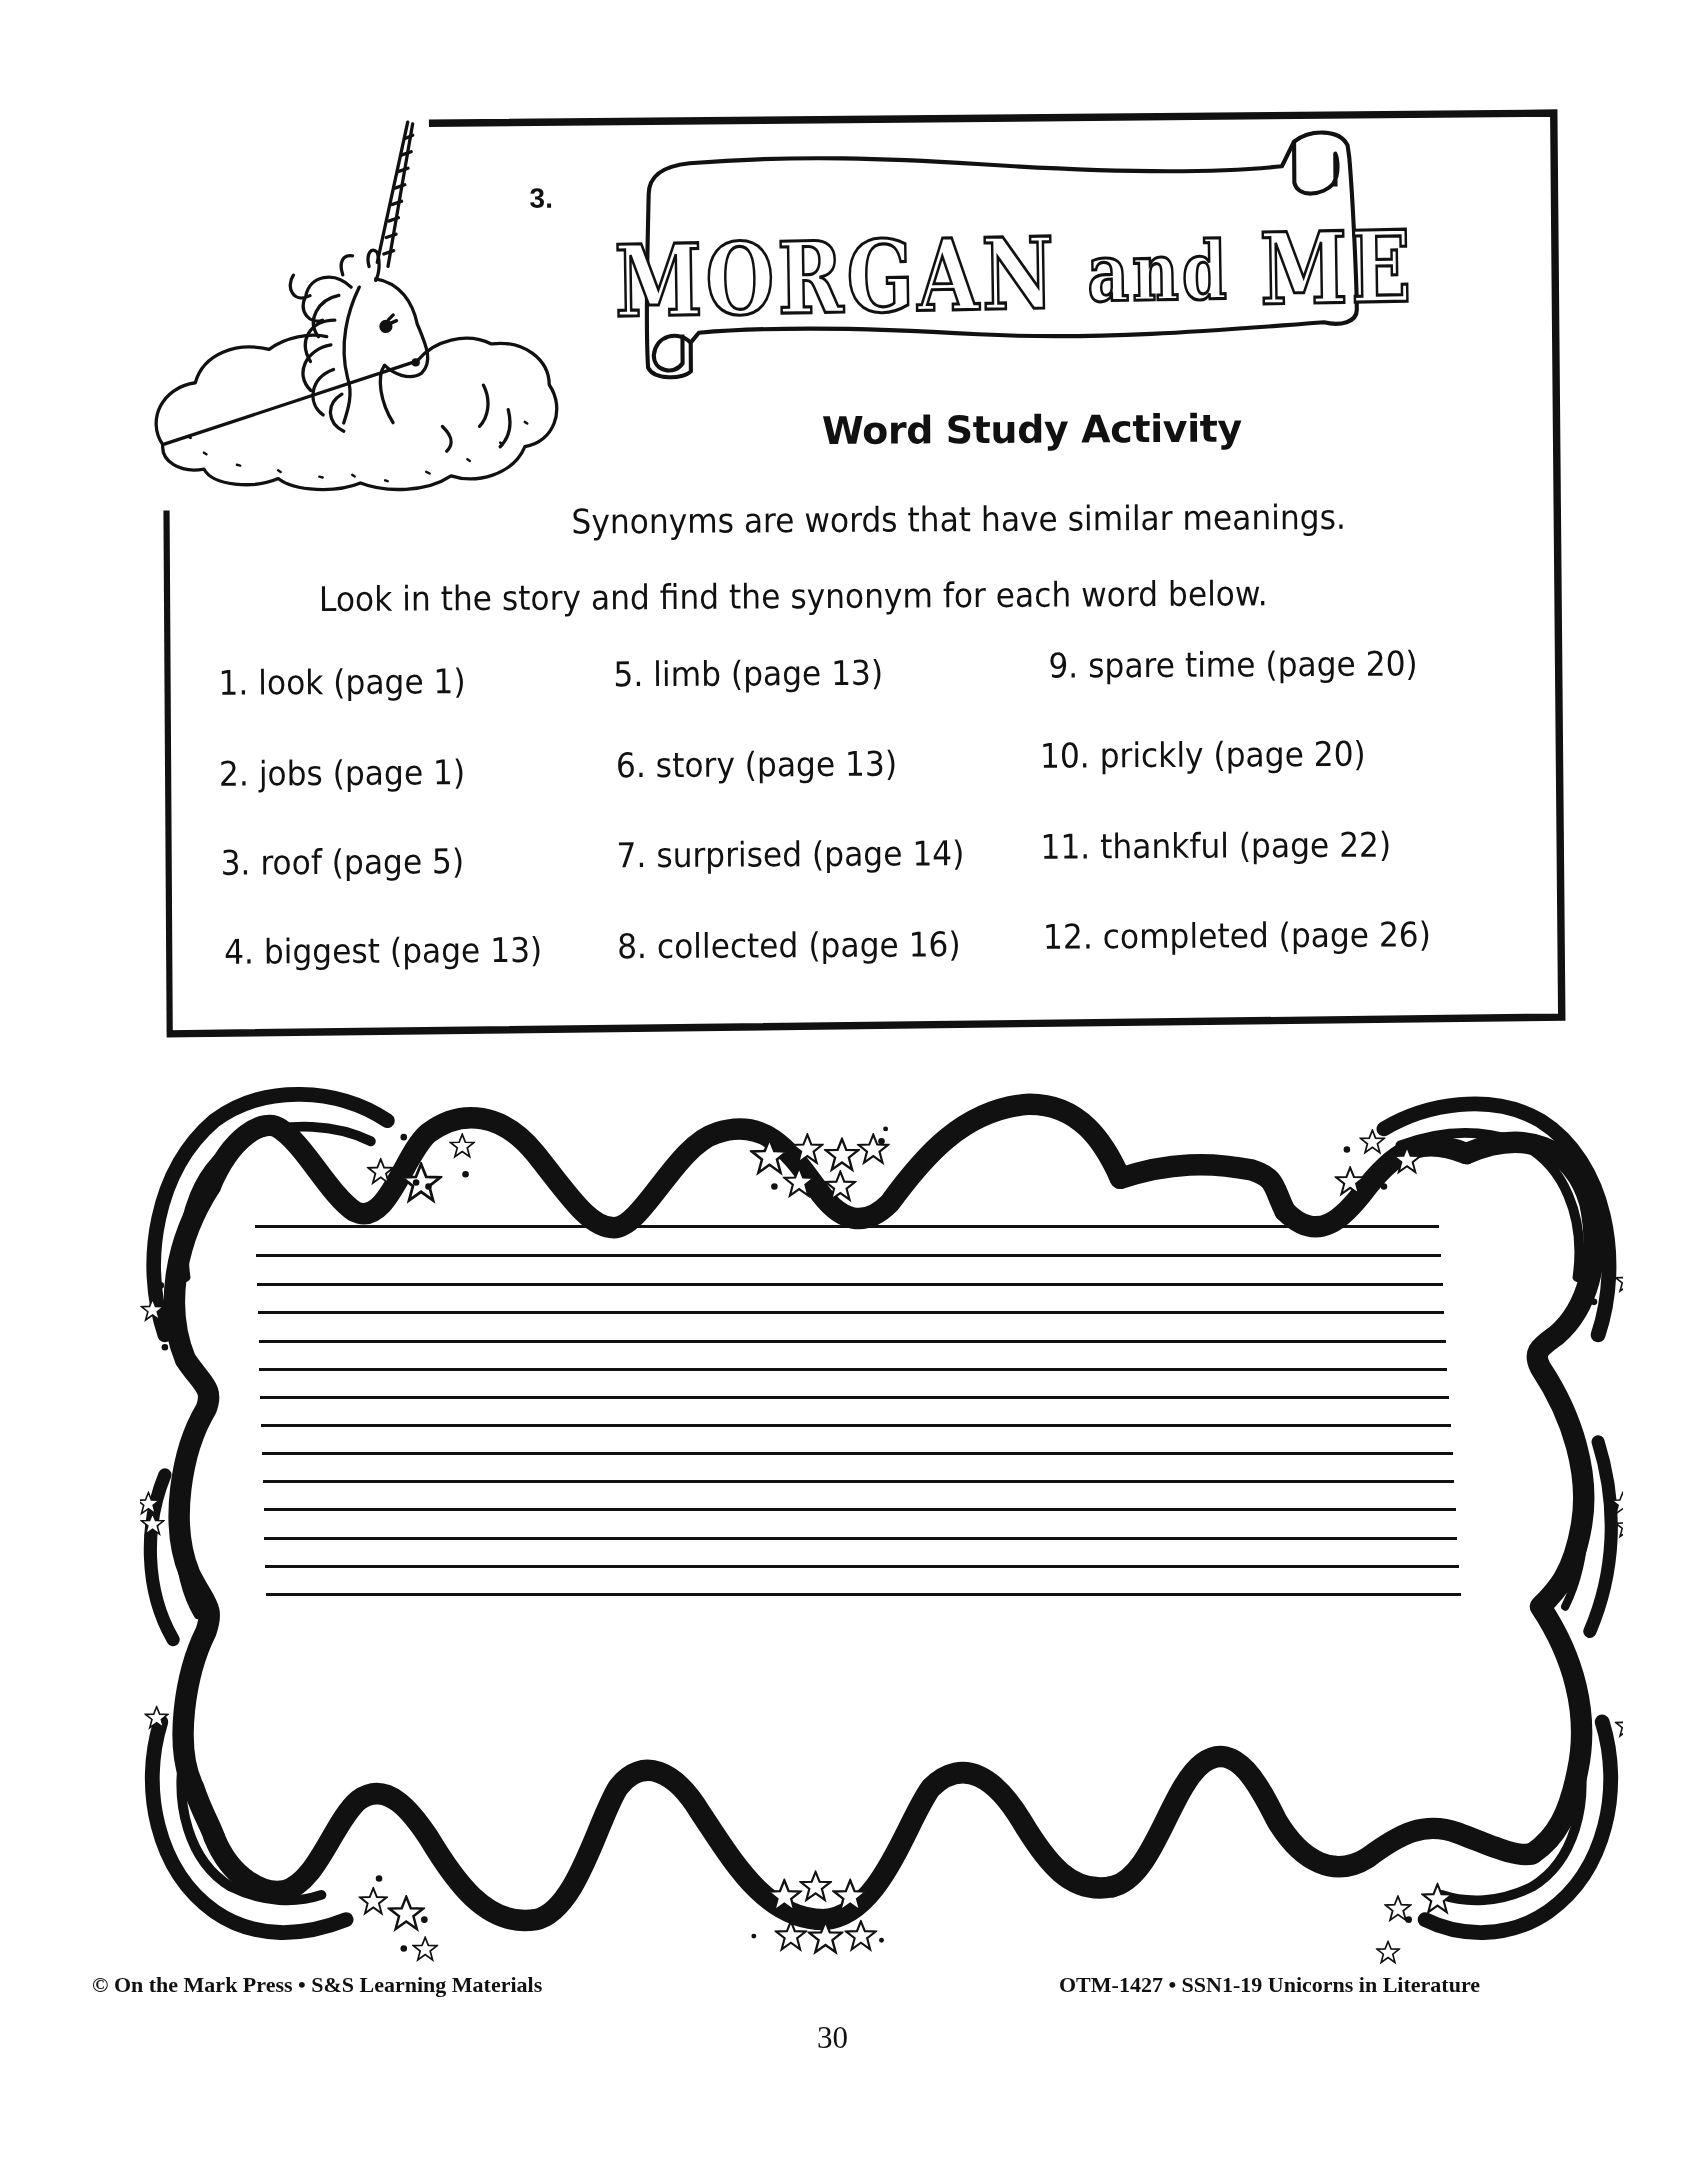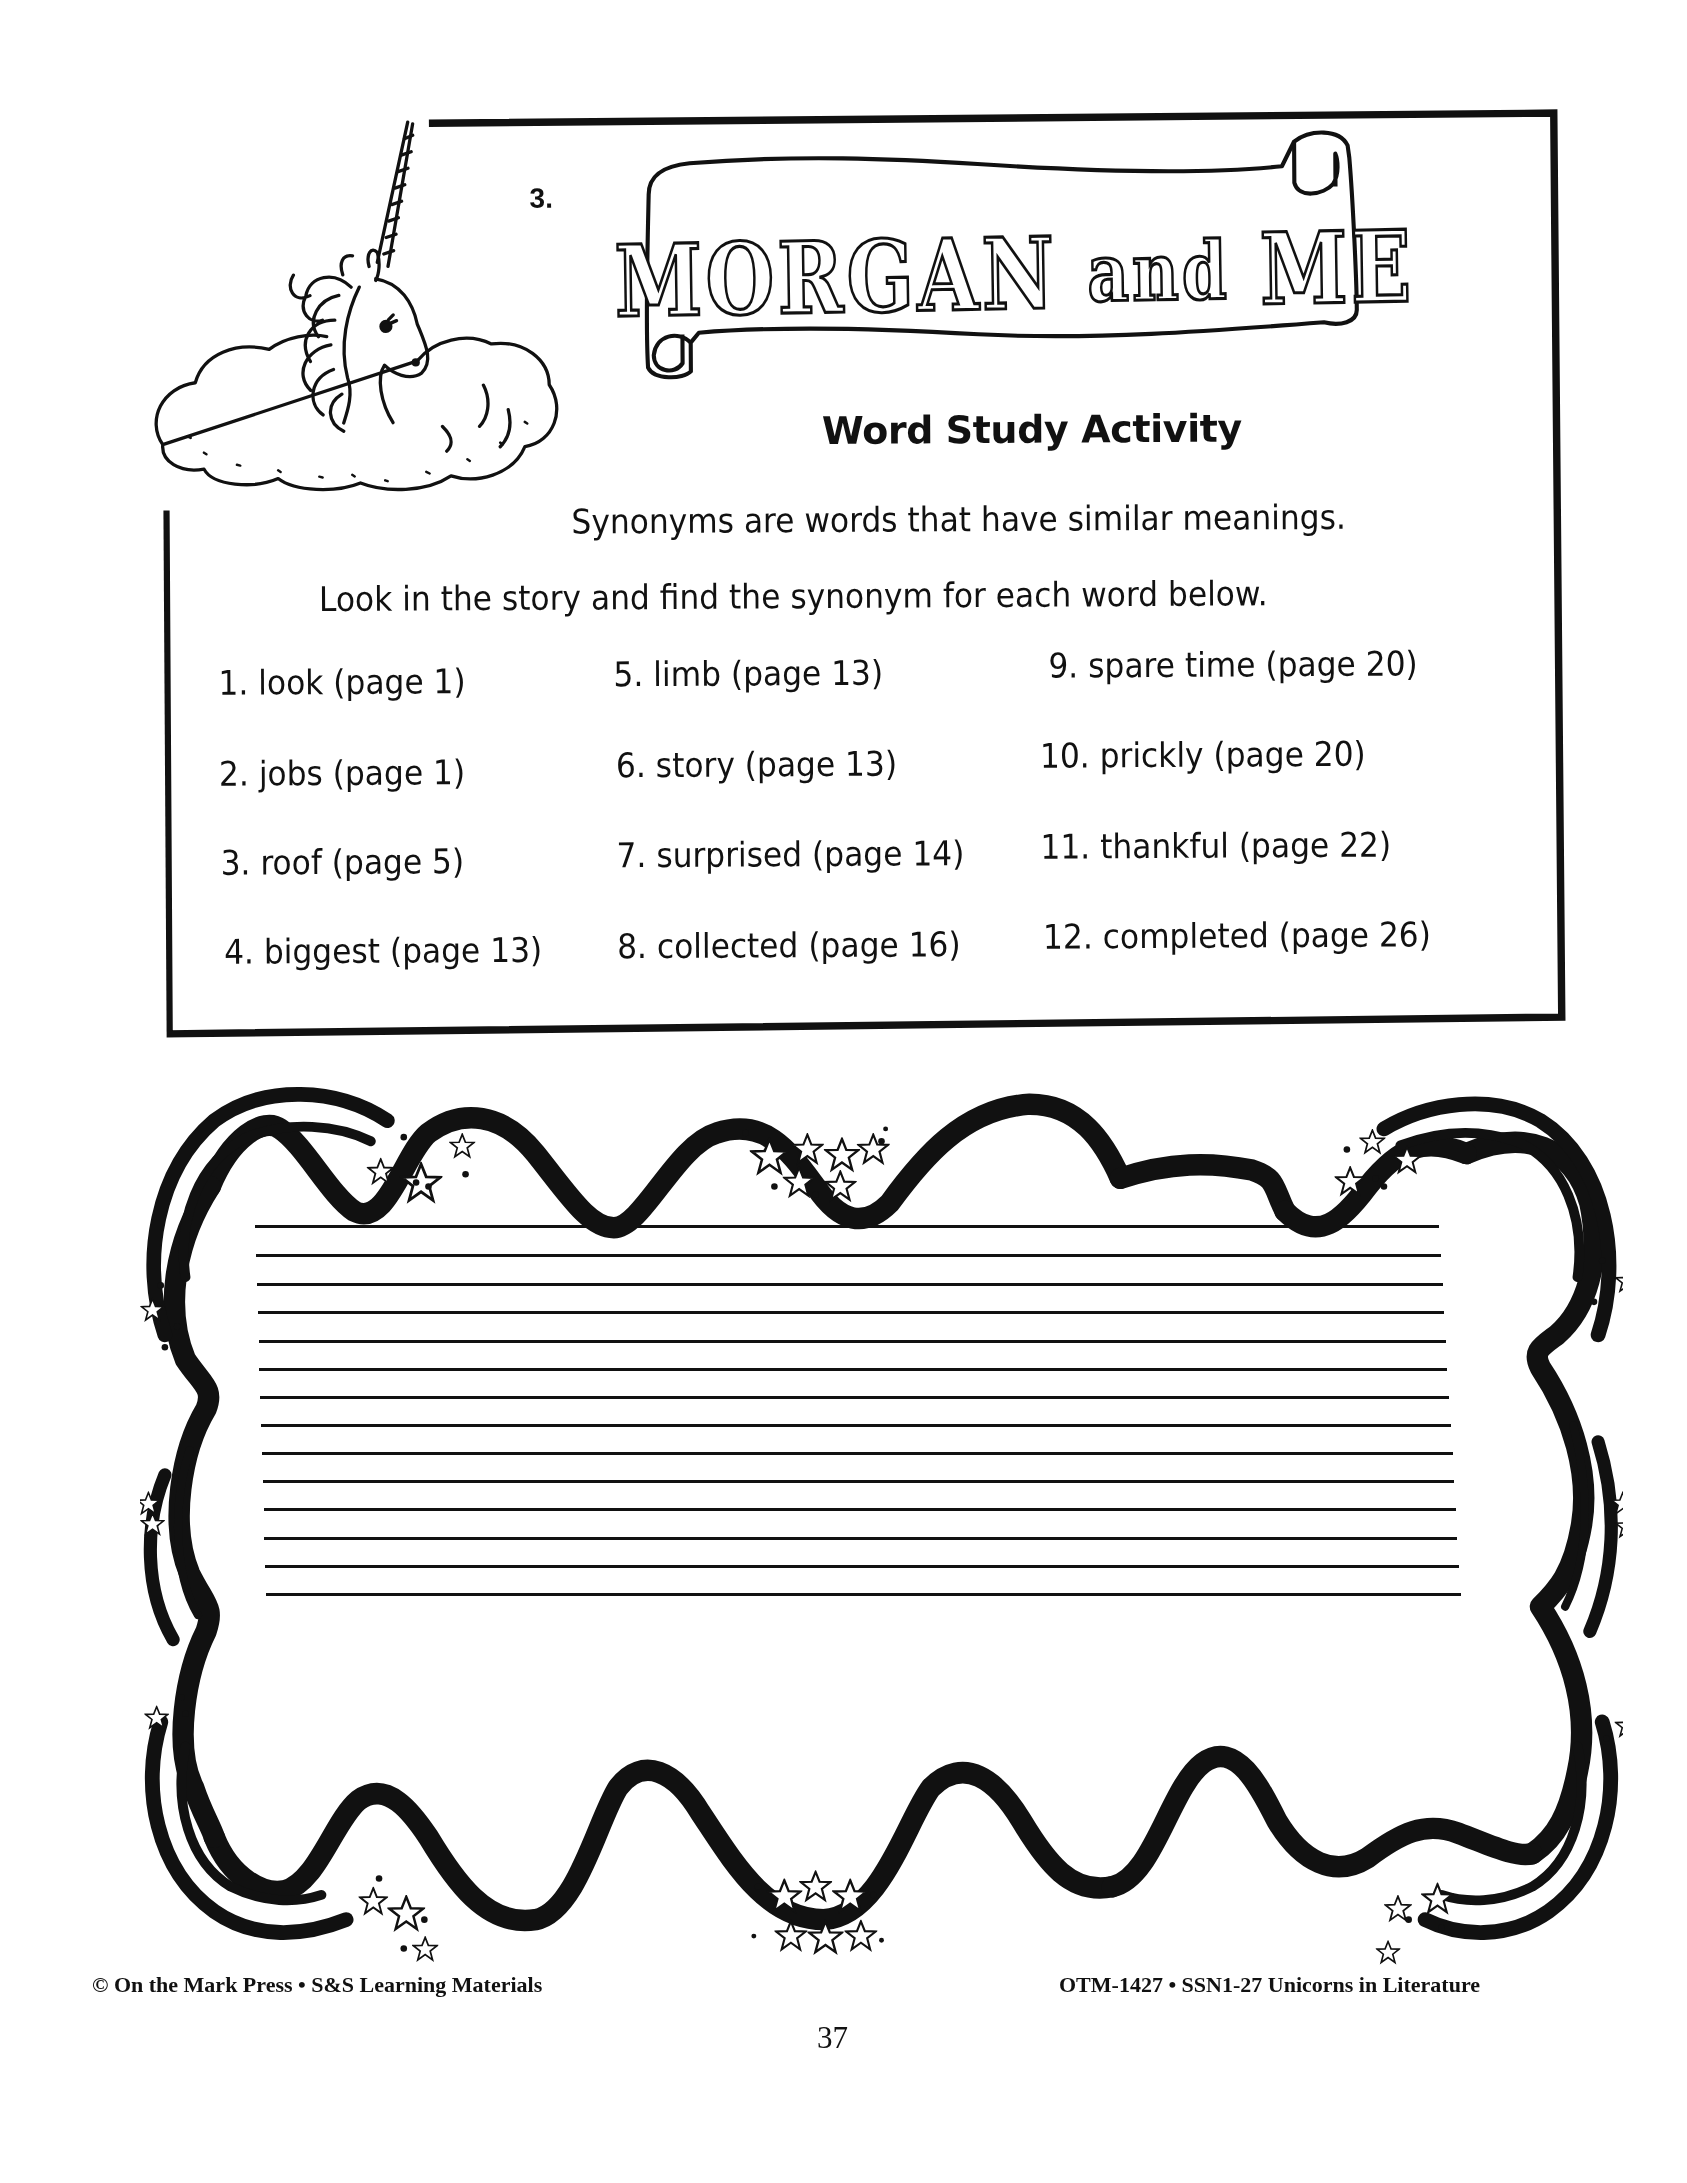--- a/index.html
+++ b/index.html
@@ -234,15 +234,15 @@
   <div class="writing-line" style="left:121px; top:361px; width:1190px;"></div>
   <div class="writing-line" style="left:122px; top:389px; width:1191px;"></div>
   <div class="writing-line" style="left:123px; top:417px; width:1191px;"></div>
   <div class="writing-line" style="left:124px; top:445px; width:1192px;"></div>
   <div class="writing-line" style="left:124px; top:474px; width:1193px;"></div>
   <div class="writing-line" style="left:125px; top:502px; width:1194px;"></div>
   <div class="writing-line" style="left:126px; top:530px; width:1195px;"></div>
 </div>
 
 <div class="footer" style="left:92px;">© On the Mark Press • S&amp;S Learning Materials</div>
-<div class="footer-page">37</div>
-<div class="footer" style="left:1059px;">OTM-1427 • SSN1-27 Unicorns in Literature</div>
+<div class="footer-page">30</div>
+<div class="footer" style="left:1059px;">OTM-1427 • SSN1-19 Unicorns in Literature</div>
 
 
 </body></html>

